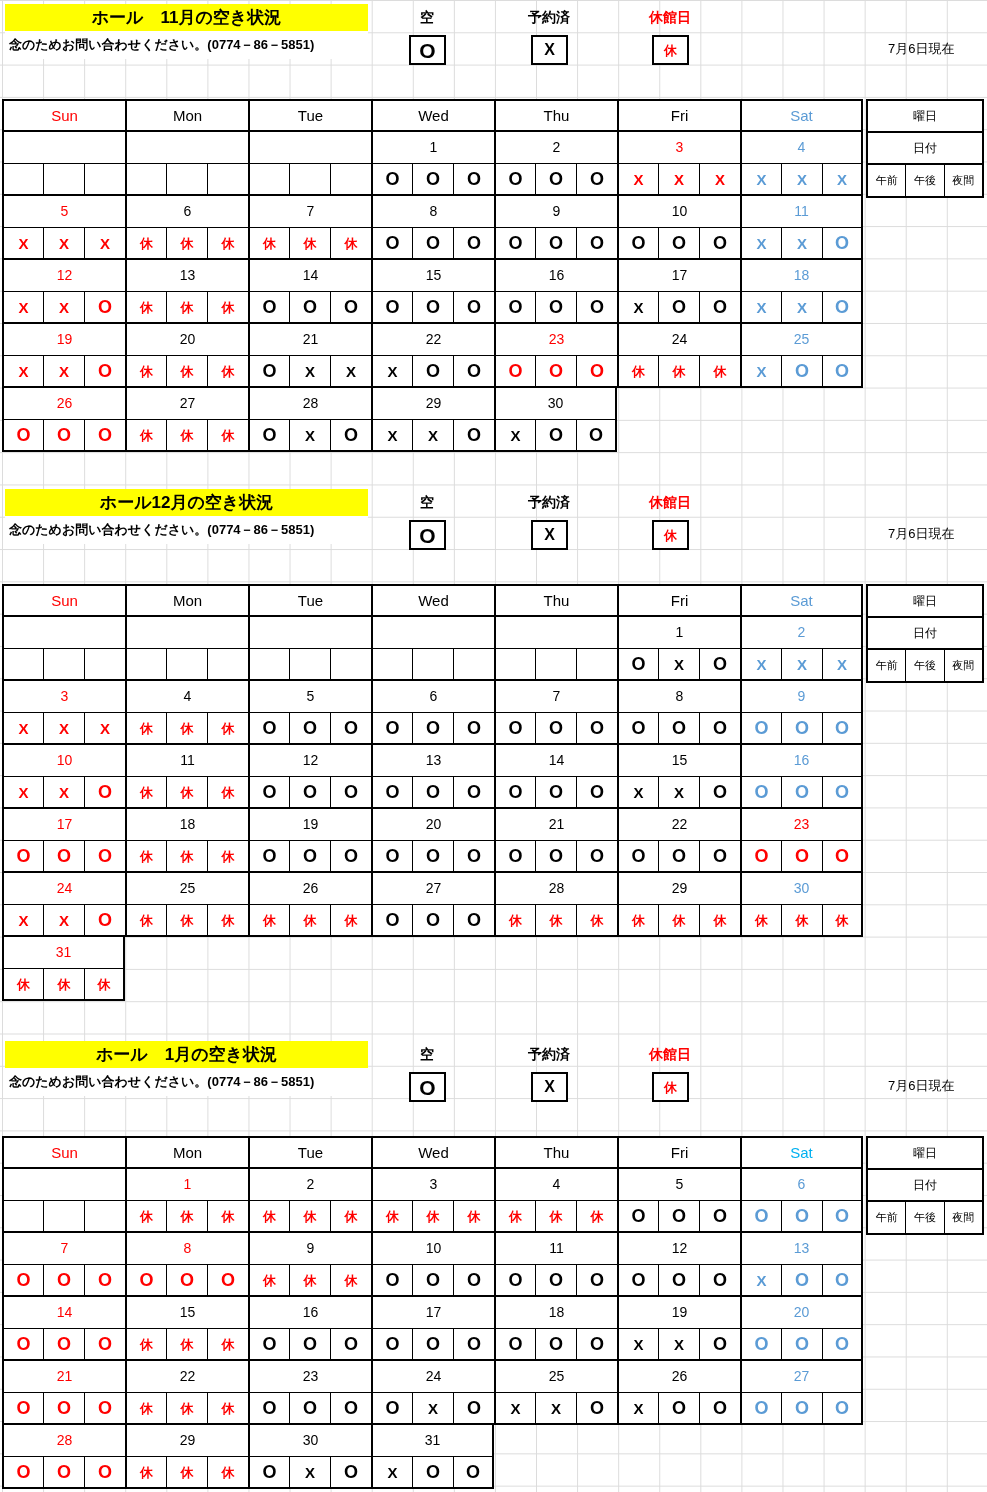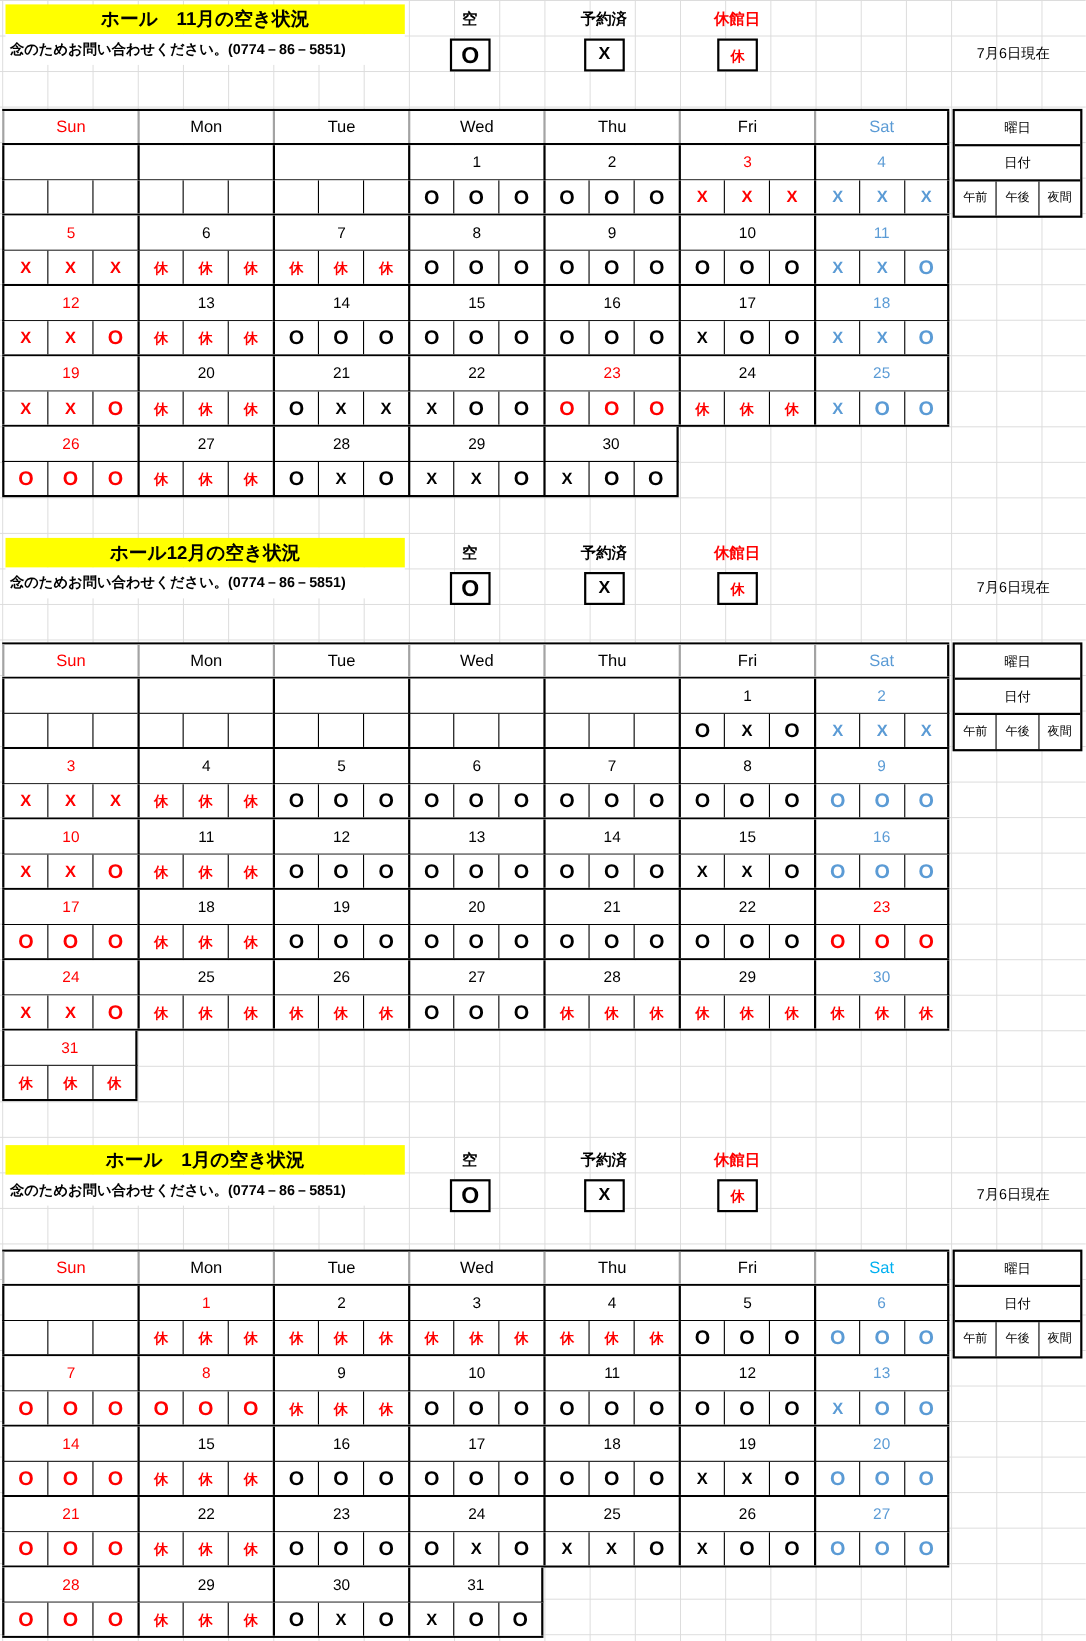--- a/index.html
+++ b/index.html
@@ -26,21 +26,21 @@
     position:absolute;top:4px;height:27px;line-height:27px;font-weight:bold;font-size:14px;
     transform:translateX(-50%);white-space:nowrap;color:#000;
   }
   .leg-box{
     position:absolute;top:35px;width:37px;height:30px;background:#fff;
     border:2px solid #000;box-sizing:border-box;display:flex;align-items:center;justify-content:center;
   }
   .asof{position:absolute;left:888px;top:40px;font-size:13px;color:#000;white-space:nowrap;}
   .cal{position:absolute;left:2px;top:99px;}
   .cal-head{display:flex;border-top:2px solid #000;border-bottom:2px solid #000;background:#fff;height:33px;box-sizing:border-box;width:max-content;}
-  .dow{flex:0 0 123px;box-sizing:border-box;border-left:2px solid #a3a3a3;text-align:center;line-height:29px;font-size:15px;background:#fff;}
+  .dow{flex:0 0 123px;box-sizing:border-box;border-left:2px solid #000000;text-align:center;line-height:29px;font-size:15px;background:#fff;}
   .drow{display:flex;height:32px;width:max-content;}
   .dcell{flex:0 0 123px;box-sizing:border-box;border-left:2px solid #000;border-bottom:1px solid #000;background:#fff;text-align:center;line-height:31px;font-size:14px;}
   .srow{display:flex;height:30px;width:max-content;border-bottom:2px solid #000;}
   .scell{flex:0 0 41px;box-sizing:border-box;border-left:1px solid #000;background:#fff;display:flex;align-items:center;justify-content:center;}
   .scell.daystart{border-left-width:2px;}
   .rowend{border-right:2px solid #000;}
   .mk-o{font-size:18px;font-weight:bold;line-height:1;}
   .mk-x{font-size:15px;font-weight:bold;line-height:1;}
   .mk-k{font-size:13px;font-weight:bold;line-height:1;}
   .leg-box .mk-o{font-size:21px;}

